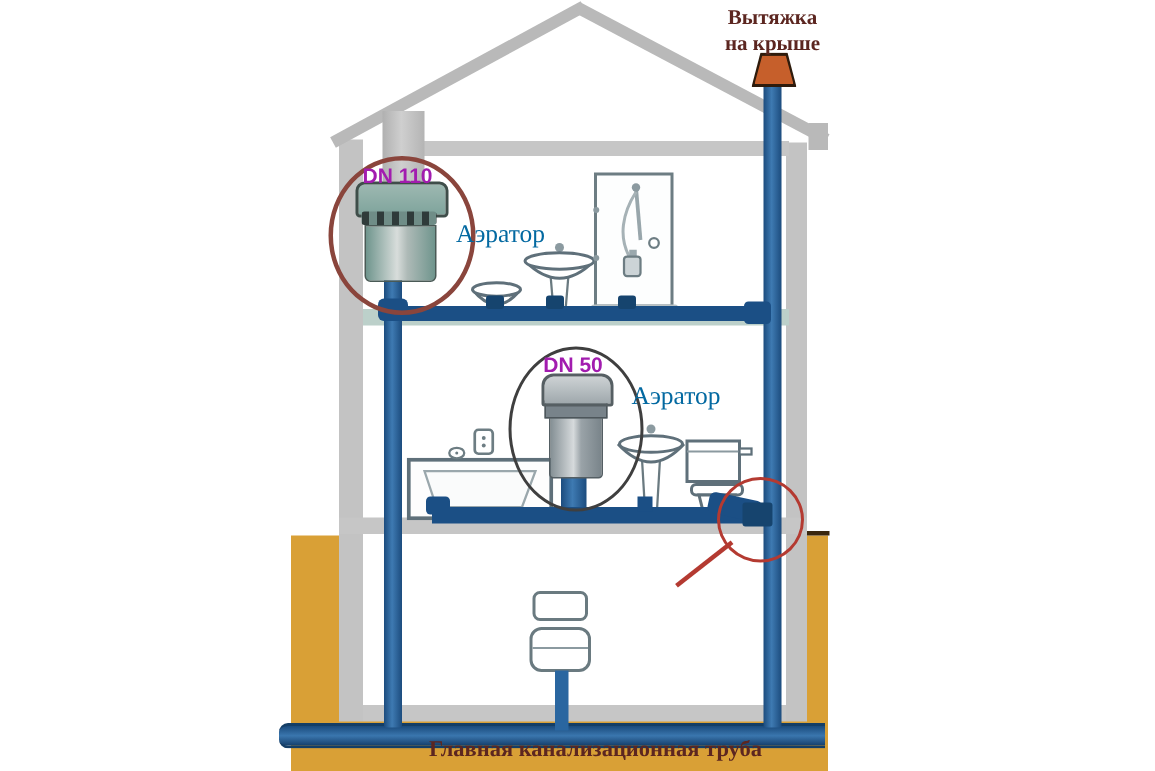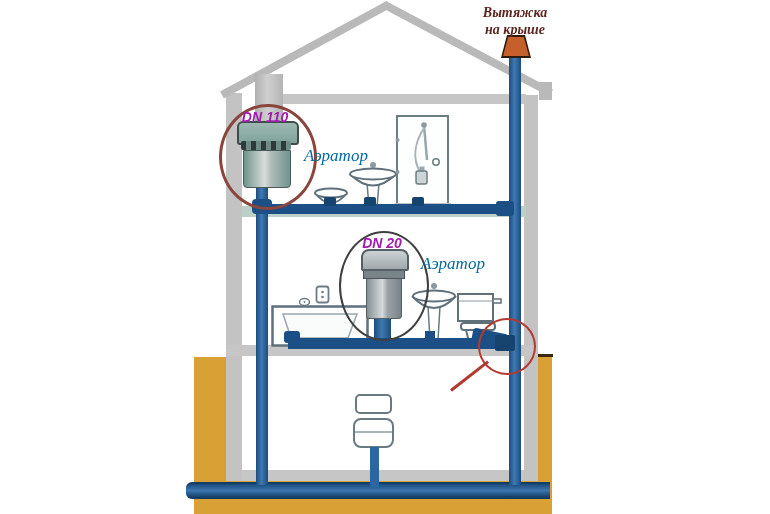--- a/index.html
+++ b/index.html
@@ -1,17 +1,17 @@
 <!DOCTYPE html>
 <html style="--pipe-blue: #2a66a0; --drain-blue: #1b4f85; --ground-orange: #d9a036; --cap-orange: #c65f2b; --highlight-red: #b43a31; --circle-red: #8a453c; --label-maroon: #5c2620;"><head>
 <meta charset="utf-8">
 <style>
   html,body{margin:0;padding:0;background:#fff;}
   .stage{position:relative;width:770px;height:514px;background:#ffffff;overflow:hidden;
-         font-family:"Liberation Serif", serif;font-style:italic;}
+         font-family:"Liberation Serif", serif;}
   .abs{position:absolute;}
   .ground{background:var(--ground-orange,#d9a036);}
   .wall{background:#c3c3c3;}
   .slab{background:#c6c6c6;}
   .roof{background:#b9b9b9;}
   .stackpipe{background:linear-gradient(90deg,#1c4c7e,#3e7ab2 45%,#1c4c7e);}
   .drain{background:var(--drain-blue,#1b4f85);}
   .fitting{background:#16446e;border-radius:2px;}
   .label{color:#0369a1;font-size:17px;}
   .sans{font-family:"Liberation Sans", sans-serif;font-weight:700;font-size:14px;color:#a21caf;}
@@ -128,16 +128,17 @@
 
   <div class="abs circle" style="left:219px;top:104px;width:92px;height:100px;border:3px solid var(--circle-red,#8a453c);"></div>
   <div class="abs circle" style="left:339px;top:231px;width:86px;height:106px;border:2px solid #3f3f3f;"></div>
   <div class="abs circle" style="left:478px;top:318px;width:54px;height:53px;border:2.5px solid var(--highlight-red,#b43a31);"></div>
   <div class="abs" style="left:451px;top:389px;width:47px;height:3px;background:var(--highlight-red,#b43a31);transform:rotate(-38deg);transform-origin:left center;"></div>
 
   <div class="abs maroon" style="left:461px;top:4px;width:108px;text-align:center;font-size:14px;line-height:17px;white-space:pre-line;">Вытяжка
 на крыше</div>
   <div class="abs sans" style="left:233px;top:109px;width:64px;text-align:center;">DN 110</div>
   <div class="abs label" style="left:304px;top:146px;">Аэратор</div>
-  <div class="abs sans" style="left:355px;top:235px;width:54px;text-align:center;">DN 20</div>
+  <div class="abs sans" style="left:355px;top:235px;width:54px;text-align:center;">DN 50</div>
   <div class="abs label" style="left:421px;top:254px;">Аэратор</div>
+  <div class="abs maroon" style="left:237px;top:492px;width:320px;text-align:center;font-size:15px;">Главная канализационная труба</div>
 
 </div>
 
 </body></html>

